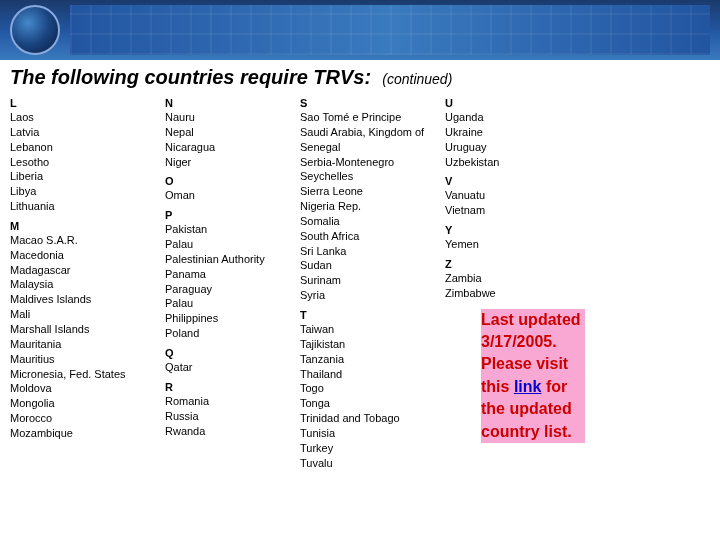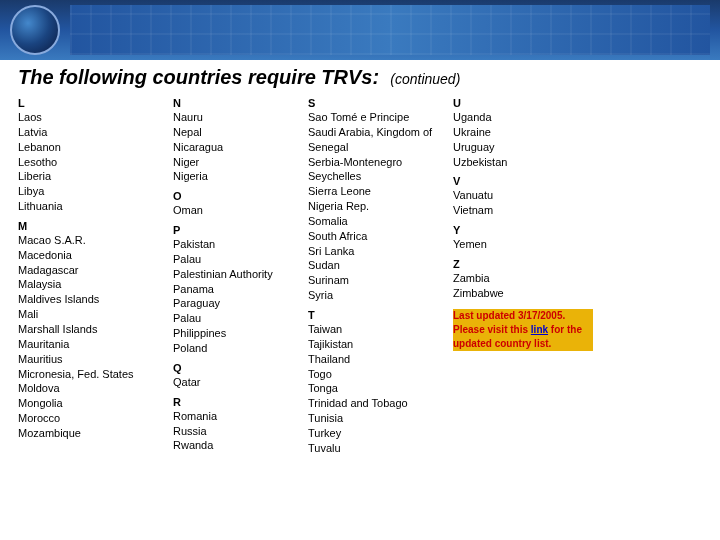--- a/index.html
+++ b/index.html
@@ -42,21 +42,21 @@
       repeating-linear-gradient(
         0deg,
         rgba(255,255,255,0.05) 0px,
         rgba(255,255,255,0.05) 2px,
         transparent 2px,
         transparent 20px
       ),
       linear-gradient(to right, #2255a0, #3a7abf, #2255a0);
     }
     .content {
-      padding: 6px 18px;
+      padding: 6px 10px;
     }
     .main-title {
       font-size: 20px;
       font-style: italic;
       font-weight: bold;
       color: #000;
       margin-bottom: 6px;
     }
     .main-title span.continued {
       font-size: 14px;
@@ -82,26 +82,27 @@
       font-size: 11px;
       line-height: 1.35;
       white-space: nowrap;
     }
     .col1 { width: 155px; }
     .col2 { width: 135px; }
     .col3 { width: 145px; }
     .col4 { width: 140px; }
 
     .update-box {
-      background: #eab308;
-      font-size: 10px;
+      background: #f9a8d4;
+      font-size: 16px;
       font-weight: bold;
       color: #cc0000;
       line-height: 1.4;
       margin-top: 4px;
+      margin-left: 36px;
     }
     .update-box a {
       color: #0000cc;
       text-decoration: underline;
     }
     .spacer { height: 4px; }
   </style>
 </head>
 <body>
 
@@ -144,21 +145,20 @@
       <div class="country">Morocco</div>
       <div class="country">Mozambique</div>
     </div>
 
     <div class="col col2">
       <div class="section-letter">N</div>
       <div class="country">Nauru</div>
       <div class="country">Nepal</div>
       <div class="country">Nicaragua</div>
       <div class="country">Niger</div>
-      <div class="country">Nigeria</div>
       <div class="spacer"></div>
       <div class="section-letter">O</div>
       <div class="country">Oman</div>
       <div class="spacer"></div>
       <div class="section-letter">P</div>
       <div class="country">Pakistan</div>
       <div class="country">Palau</div>
       <div class="country">Palestinian Authority</div>
       <div class="country">Panama</div>
       <div class="country">Paraguay</div>
@@ -187,20 +187,21 @@
       <div class="country">Somalia</div>
       <div class="country">South Africa</div>
       <div class="country">Sri Lanka</div>
       <div class="country">Sudan</div>
       <div class="country">Surinam</div>
       <div class="country">Syria</div>
       <div class="spacer"></div>
       <div class="section-letter">T</div>
       <div class="country">Taiwan</div>
       <div class="country">Tajikistan</div>
+      <div class="country">Tanzania</div>
       <div class="country">Thailand</div>
       <div class="country">Togo</div>
       <div class="country">Tonga</div>
       <div class="country">Trinidad and Tobago</div>
       <div class="country">Tunisia</div>
       <div class="country">Turkey</div>
       <div class="country">Tuvalu</div>
     </div>
 
     <div class="col col4">

